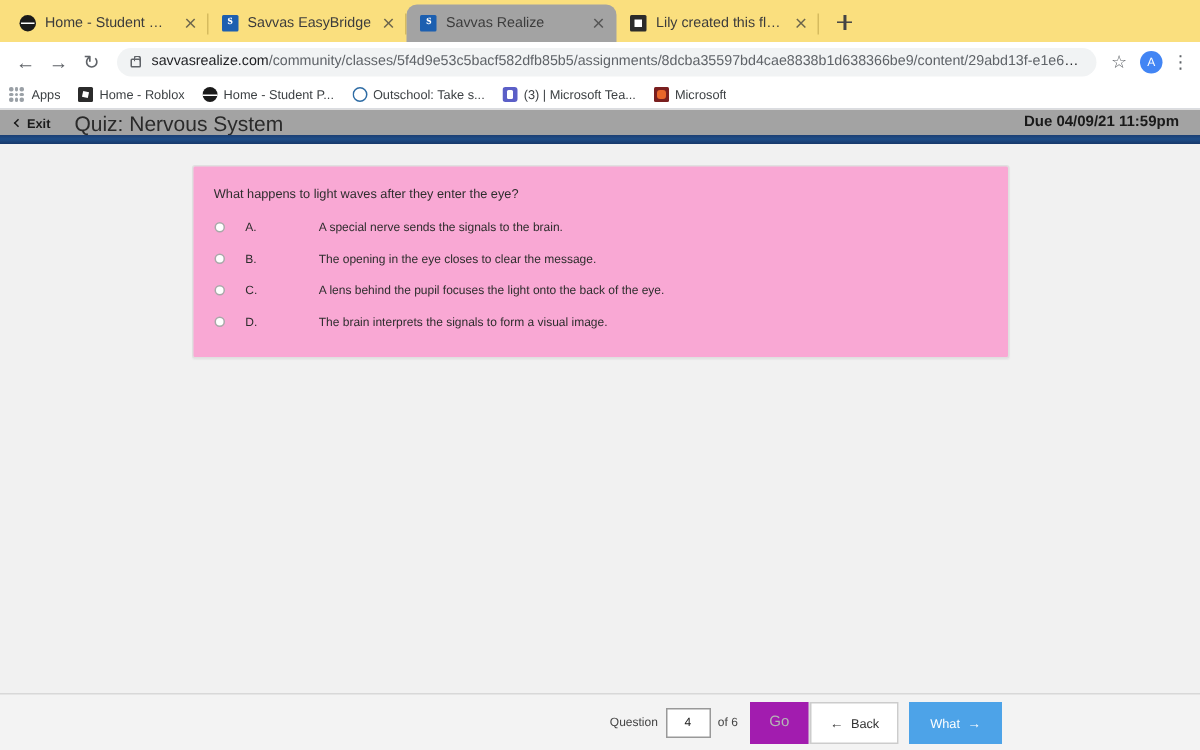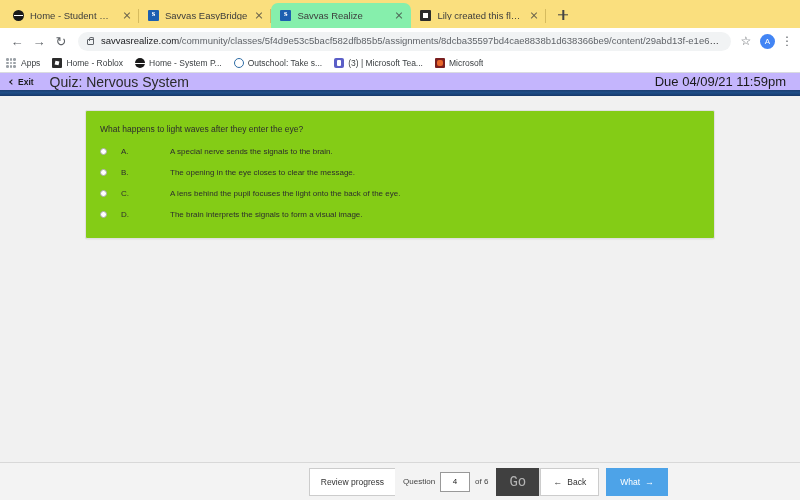--- a/index.html
+++ b/index.html
@@ -38,21 +38,21 @@
   }
   .tab.inactive { }
   .tab.inactive::after {
     content: "";
     position: absolute;
     right: 0; top: 6px;
     width: 1px; height: 14px;
     background: #d6bb5e;
   }
   .tab.active {
-    background: #86efac;
+    background: #a3a3a3;
     min-width: 140px;
     max-width: 140px;
   }
   .tab-fav {
     width: 11px; height: 11px;
     flex: 0 0 11px;
     margin-right: 6px;
     border-radius: 2px;
     display: inline-block;
     position: relative;
@@ -245,21 +245,21 @@
   
   .viewport {
     flex: 1;
     background: #f1f1f1;
     display: flex;
     flex-direction: column;
     position: relative;
     overflow: hidden;
   }
   .app-header {
-    background: #c4b5fd;
+    background: #a3a3a3;
     height: 17px;
     display: flex;
     align-items: center;
     padding: 0 10px;
     flex: 0 0 17px;
   }
   .exit {
     display: flex; align-items: center;
     font-size: 8.5px; font-weight: bold;
     color: #1a1a1a;
@@ -267,38 +267,38 @@
   }
   .chev-left {
     display: inline-block;
     width: 4px; height: 4px;
     border-left: 1.3px solid #1a1a1a;
     border-bottom: 1.3px solid #1a1a1a;
     transform: rotate(45deg);
     margin-right: 4px;
   }
   .quiz-title { font-size: 14px; color: #2a2a2a; }
-  .due { margin-left: auto; font-size: 13px; font-weight: normal; color: #1a1a1a; padding-right: 4px;}
+  .due { margin-left: auto; font-size: 10px; font-weight: bold; color: #1a1a1a; padding-right: 4px;}
   .navy-stripe {
     height: 6px;
     background: linear-gradient(180deg, #1c3f73 0%, #1f4e88 45%, #16386a 100%);
     flex: 0 0 6px;
   }
 
   .content-area {
     flex: 1;
     overflow: hidden;
     padding-top: 14px;
     display: flex;
     justify-content: center;
     align-items: flex-start;
   }
   .card {
-    width: 630px;
-    background: #84cc16;
+    width: 545px;
+    background: #f9a8d4;
     border: 1px solid #e0e0e0;
     border-radius: 2px;
     padding: 13px 14px 16px 14px;
     box-shadow: 0 1px 1px rgba(0,0,0,.04);
   }
   .question-text {
     font-size: 8.5px;
     color: #2d2d2d;
     margin-bottom: 12px;
     line-height: 1.3;
@@ -364,26 +364,25 @@
     background: #fff;
     margin: 0 5px;
     font-size: 8px;
     color: #222;
     text-align: center;
     font-family: "Liberation Sans", sans-serif;
     padding: 0;
   }
   .btn-go {
     color: #b5b5b5;
-    background: #404040;
+    background: #a21caf;
     border: none;
     padding: 0 13px;
-    font-size: 14px;
+    font-size: 10px;
     border-right: 1px solid #dedede;
-    font-family: Liberation Mono, monospace;
   }
   .btn-back {
     border-left: 1px solid #cccccc;
     padding: 0 12px;
   }
   .btn-next {
     background: #4da3e8;
     border-color: #4da3e8;
     color: #ffffff;
     padding: 0 13px;
@@ -448,21 +447,21 @@
           <i></i>
         </span>
       <span class="bm-label">Apps</span>
     </div>
     <div class="bm">
       <span class="bm-ico ico-roblox"></span>
       <span class="bm-label">Home - Roblox</span>
     </div>
     <div class="bm">
       <span class="bm-ico ico-globe"></span>
-      <span class="bm-label">Home - System P...</span>
+      <span class="bm-label">Home - Student P...</span>
     </div>
     <div class="bm">
       <span class="bm-ico ico-out"></span>
       <span class="bm-label">Outschool: Take s...</span>
     </div>
     <div class="bm">
       <span class="bm-ico ico-teams"></span>
       <span class="bm-label">(3) | Microsoft Tea...</span>
     </div>
     <div class="bm">
@@ -508,21 +507,20 @@
         <div class="choice">
           <span class="radio"></span>
           <span class="choice-letter">D.</span>
           <span class="choice-text">The brain interprets the signals to form a visual image.</span>
         </div>
       </div>
     </div>
 
     <div class="bottombar">
       <div class="bb-inner">
-        <div class="btn btn-review">Review progress</div>
         <div class="qbox">
           <span>Question</span>
           <input class="qinput" value="4" style="">
           <span>of 6</span>
         </div>
         <div class="btn btn-go">Go</div>
         <div class="btn btn-back">
           <span class="arrow-l">←</span>
           <span>Back</span>
         </div>

